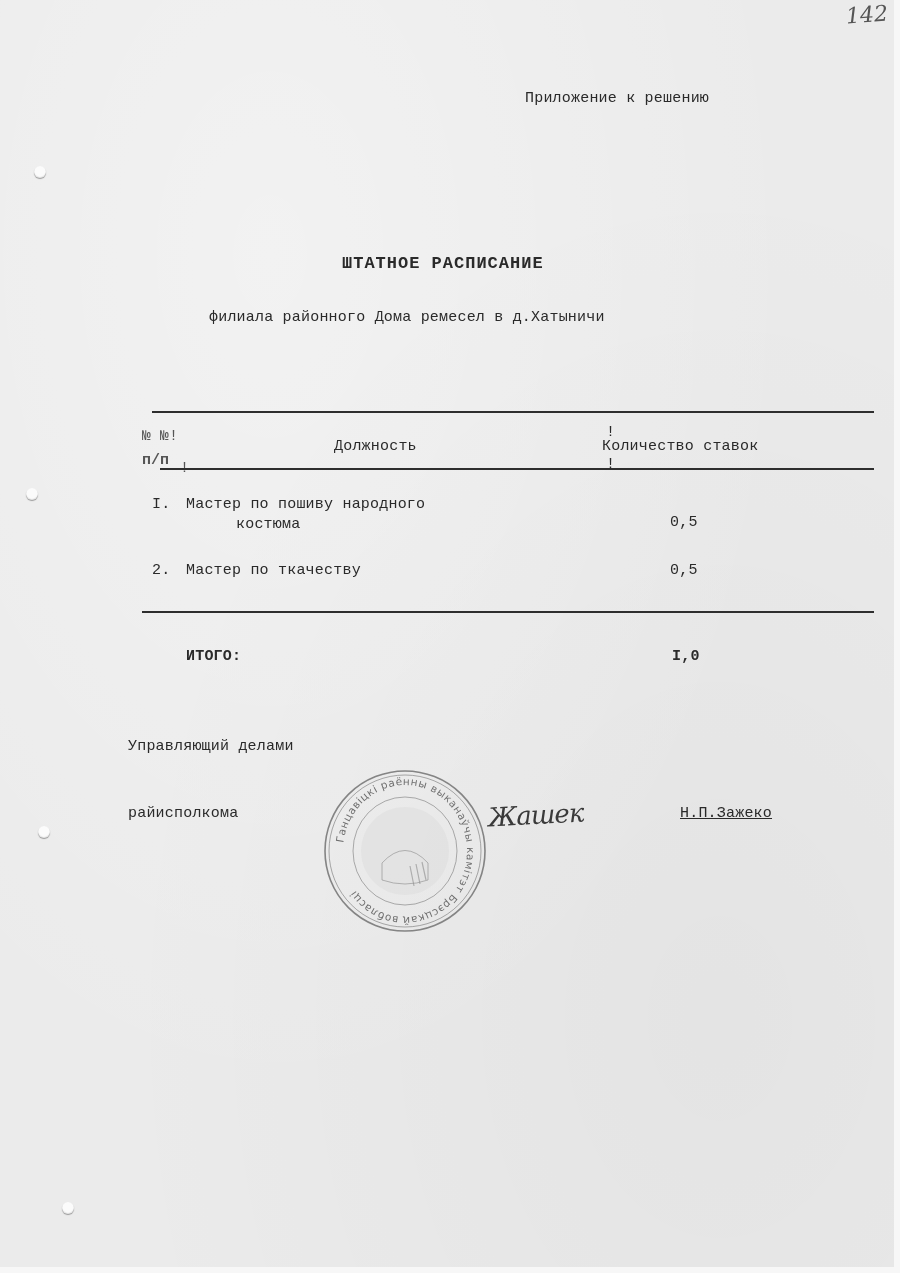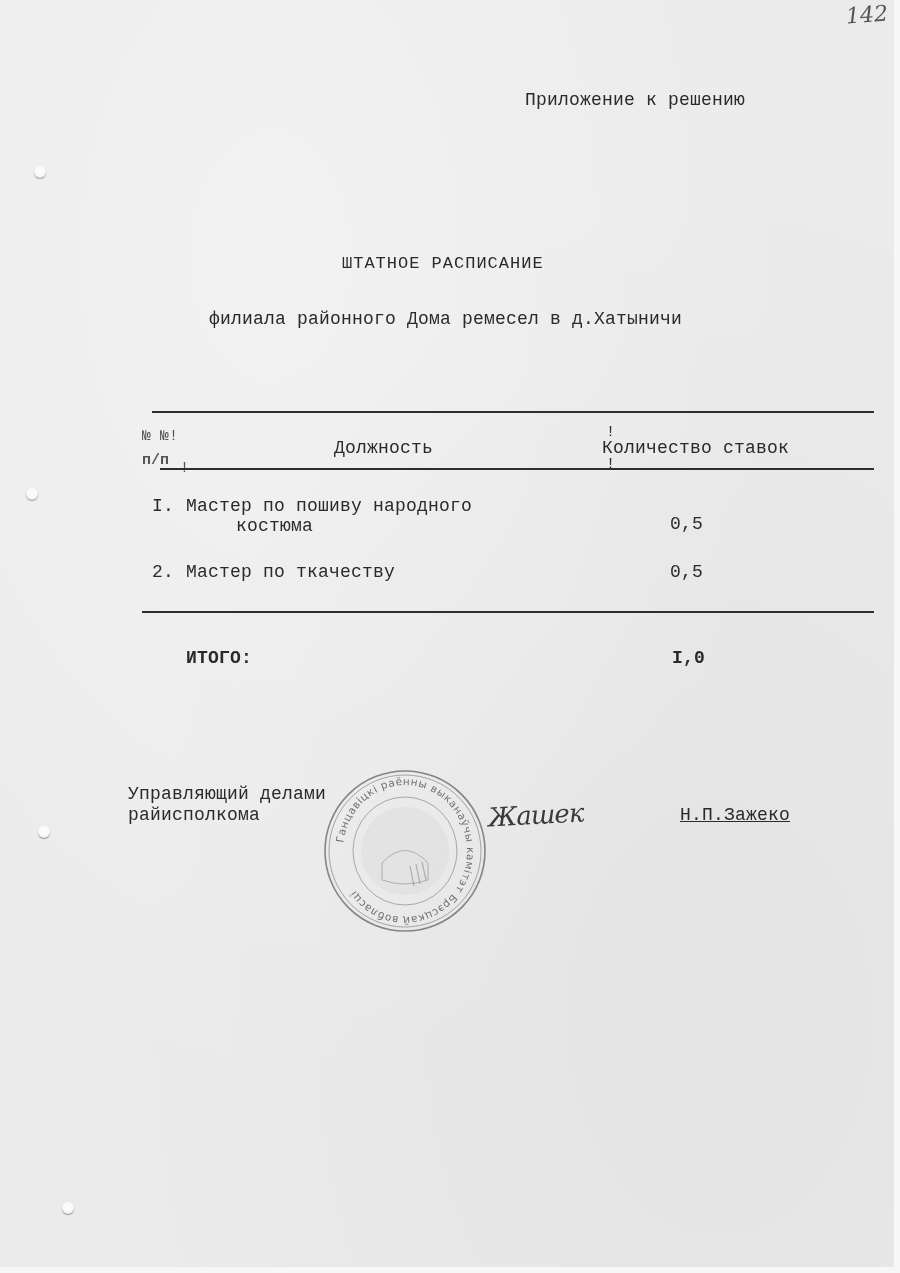--- a/index.html
+++ b/index.html
@@ -12,32 +12,32 @@
   .page {
     position: absolute; left: 0; top: 0; width: 900px; height: 1273px;
     background:
       radial-gradient(ellipse at 30% 20%, rgba(255,255,255,0.35), rgba(255,255,255,0) 60%),
       radial-gradient(ellipse at 80% 80%, rgba(0,0,0,0.03), rgba(0,0,0,0) 60%),
       #ebebeb;
   }
   .edge-right { position: absolute; right: 0; top: 0; width: 6px; height: 100%; background: #f7f7f7; }
   .edge-bottom { position: absolute; left: 0; bottom: 0; width: 100%; height: 6px; background: #f7f7f7; }
   .abs { position: absolute; white-space: pre; }
-  .typed { font-size: 18px; letter-spacing: 0.2px; }
+  .typed { font-size: 15px; letter-spacing: 0.2px; }
   .hand {
     font-family: "DejaVu Serif", serif; font-style: italic; font-size: 22px; color: #555;
     transform: rotate(-4deg);
   }
   .punch {
     position: absolute; width: 12px; height: 12px; border-radius: 50%;
     background: #fbfbfb; box-shadow: 0 1px 1px rgba(0,0,0,0.35), inset 0 -1px 1px rgba(0,0,0,0.1);
   }
   .uline { border-bottom: 1.6px solid #333; display: inline-block; line-height: 18px; }
   .rule { position: absolute; height: 0; border-top: 2px solid #2e2e2e; }
-  .title { letter-spacing: 1px; font-size: 17px; }
+  .title { letter-spacing: 1px; font-size: 17px; font-weight: bold; }
   .small { font-size: 15px; }
   .stamp {
     position: absolute; left: 322px; top: 768px; width: 166px; height: 166px;
   }
   .signature {
     position: absolute; left: 488px; top: 800px; font-family: "DejaVu Serif", serif;
     font-style: italic; font-size: 26px; color: #3a3a3a; transform: rotate(-3deg); letter-spacing: -1px;
   }
 </style>
 </head>
@@ -82,21 +82,21 @@
     <div class="abs typed" style="left:152px; top:562px;">2.</div>
     <div class="abs typed" style="left:186px; top:562px;">Мастер по ткачеству</div>
     <div class="abs typed" style="left:670px; top:562px;">0,5</div>
   </div>
 
   <div class="rule" style="left:142px; top:611px; width:732px;"></div>
 
   <div class="abs typed" style="left:186px; top:648px; font-weight:bold;">ИТОГО:</div>
   <div class="abs typed" style="left:672px; top:648px; font-weight:bold;">I,0</div>
 
-  <div class="abs typed" style="left:128px; top:784px;">Управляющий делами</div>
+  <div class="abs typed" style="left:128px; top:738px;">Управляющий делами</div>
   <div class="abs typed" style="left:128px; top:805px;">райисполкома</div>
 
   <svg class="stamp" viewBox="0 0 166 166">
     <defs>
       <path id="stampTextPath" d="M 83 83 m -62 0 a 62 66 0 1 1 124 0 a 62 66 0 1 1 -124 0"></path>
     </defs>
     <ellipse cx="83" cy="83" rx="80" ry="80" fill="none" stroke="#6a6a6a" stroke-width="1.6" opacity="0.8"></ellipse>
     <ellipse cx="83" cy="83" rx="76" ry="76" fill="none" stroke="#6a6a6a" stroke-width="0.8" opacity="0.7"></ellipse>
     <ellipse cx="83" cy="83" rx="52" ry="54" fill="none" stroke="#7a7a7a" stroke-width="1" opacity="0.6"></ellipse>
     <circle cx="83" cy="83" r="44" fill="#dcdcdc" opacity="0.55"></circle>

